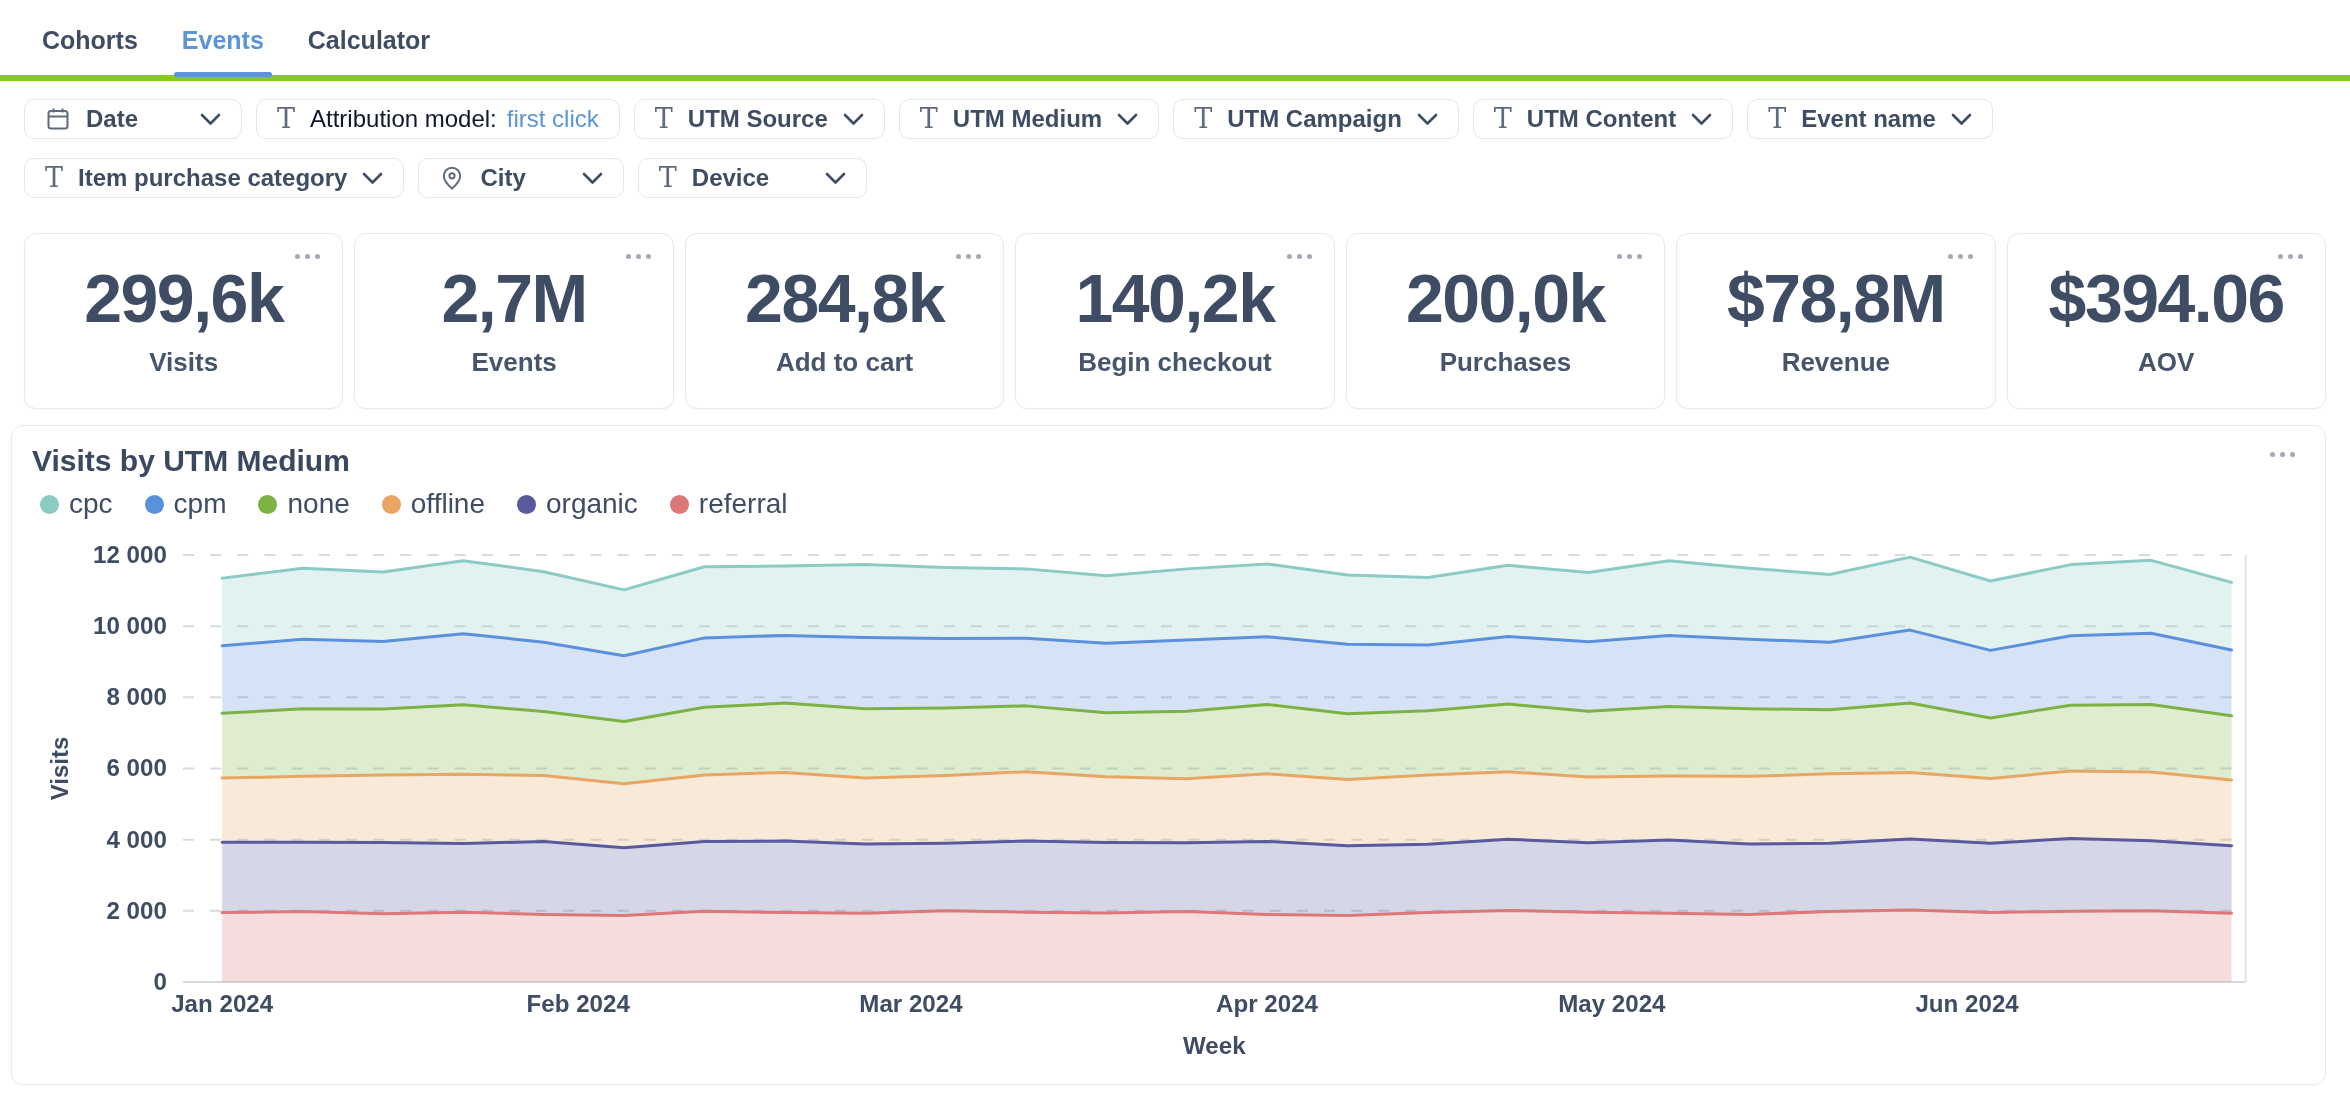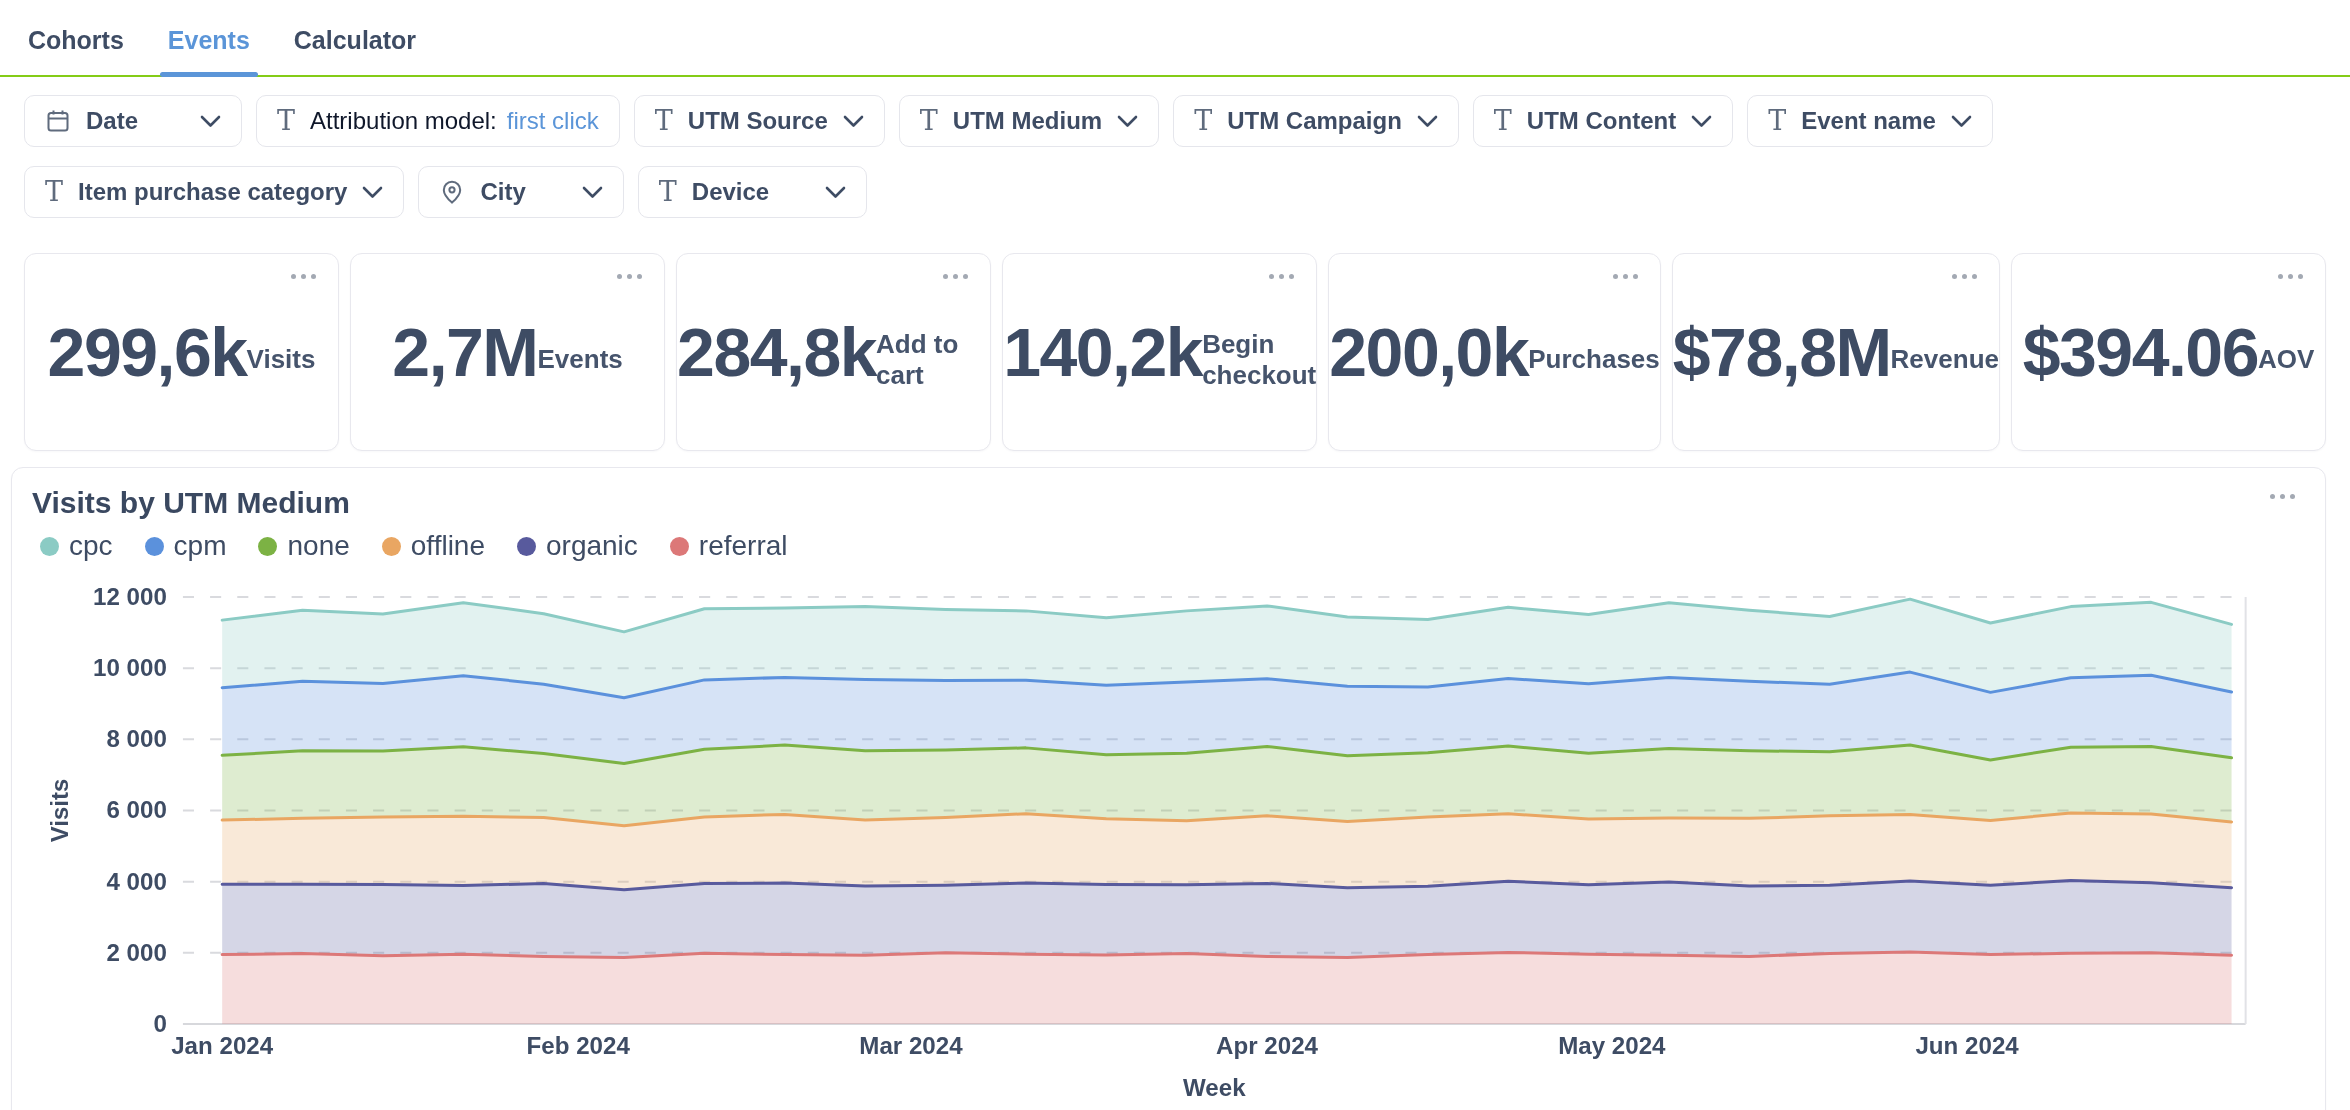--- a/index.html
+++ b/index.html
@@ -1,51 +1,51 @@
 <!DOCTYPE html>
 <html><head>
 <meta charset="utf-8">
 <style>
   * { margin:0; padding:0; box-sizing:border-box; }
   html,body { width:2350px; height:1110px; background:#ffffff;
     font-family:"Liberation Sans", sans-serif; color:#3e4c64; overflow:hidden; }
 
   
-  .tabbar { display:flex; gap:44px; padding:26px 0 0 28px;
-    border-bottom:2px solid #84cc16; }
+  .tabbar { display:flex; gap:44px; padding:26px 0 0 42px;
+    border-bottom:6px solid #84cc16; }
   .tab { position:relative; font-size:25px; font-weight:700; color:#3e4c64;
     padding-bottom:20px; cursor:pointer; }
   .tab.active { color:#5b95d8; }
   .tab.active::after { content:""; position:absolute; left:-8px; right:-8px;
     bottom:-2px; height:5px; border-radius:3px; background:#5b95d8; }
 
   
   .filters { padding:18px 24px 0 24px; }
   .chip-row { display:flex; gap:14px; margin-bottom:19px; flex-wrap:wrap; }
-  .chip { display:flex; align-items:center; gap:15px; height:52px;
+  .chip { display:flex; align-items:center; gap:15px; height:40px;
     padding:0 20px; background:#fff; border:1.5px solid #e5e6ec;
     border-radius:10px; font-size:24px; font-weight:600; color:#3e4c64;
     cursor:pointer; white-space:nowrap; }
   .chip .grow { flex:1; min-width:26px; }
   .chip.w-date  { min-width:218px; }
   .chip.w-city  { min-width:200px; }
   .chip.w-device{ min-width:215px; }
   .t-icon { font-family:"DejaVu Serif", serif; font-size:27px; font-weight:500;
     color:#5f6b7d; line-height:1; transform:translateY(-1px); }
   .chip svg.glyph { stroke:#5f6b7d; fill:none; stroke-width:2; }
   .chip svg.chev  { stroke:#3e4c64; fill:none; stroke-width:2.6;
     stroke-linecap:round; stroke-linejoin:round; }
   .chip .muted { color:#0f172a; font-weight:500; }
   .chip .link  { color:#5b95d8; font-weight:400; }
 
   
   .kpis { display:flex; gap:11px; padding:0 24px; margin-top:35px; }
-  .kpi { position:relative; flex:1; height:198px; background:#fff;
+  .kpi { position:relative; flex:1; height:176px; background:#fff;
     border:1.5px solid #e8e8ee; border-radius:12px;
-    display:flex; flex-direction:row; align-items:center;
+    display:flex; flex-direction:column; align-items:center;
     justify-content:center; box-shadow:0 1px 2px rgba(30,40,60,0.03); }
   .kpi-value { font-size:68px; font-weight:700; letter-spacing:-1.5px;
     color:#3e4c64; line-height:1; }
   .kpi-label { font-size:26px; font-weight:600; color:#46546c; margin-top:15px; }
   .dots { position:absolute; top:20px; right:22px; display:flex; gap:5px;
     cursor:pointer; }
   .dots i { width:5px; height:5px; border-radius:50%; background:#a3a9b3;
     display:block; }
 
   

